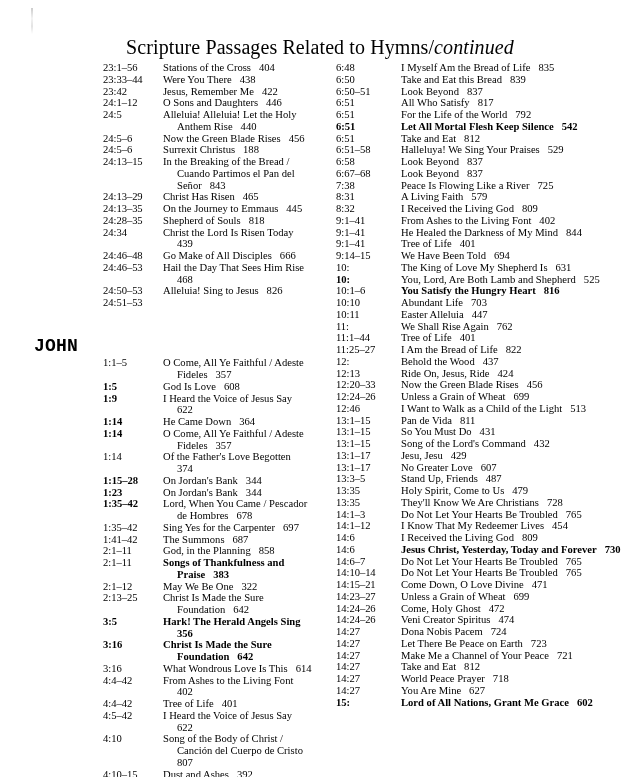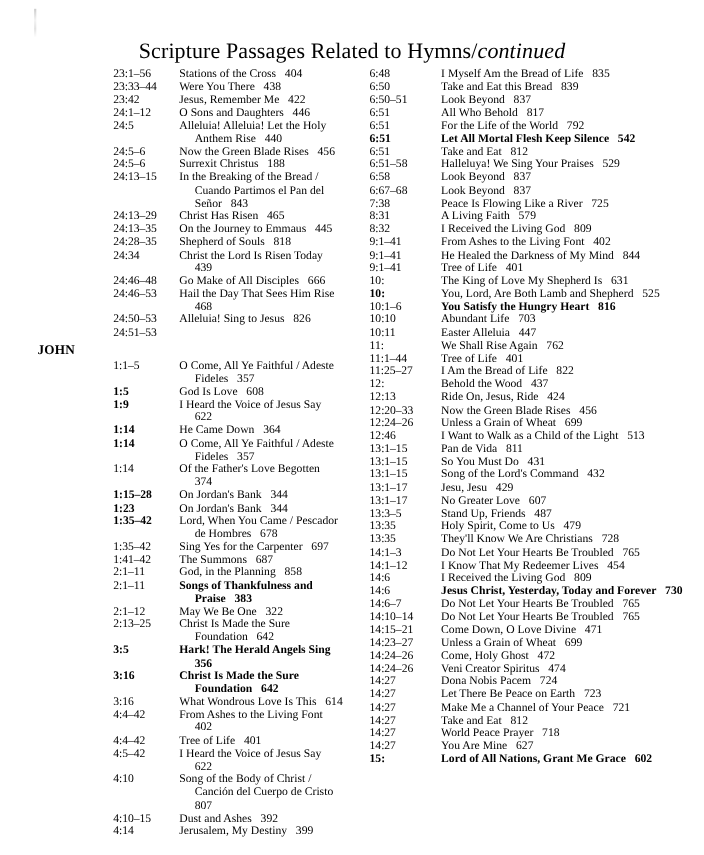--- a/index.html
+++ b/index.html
@@ -63,25 +63,26 @@
     padding-left: 103px;
     padding-right: 6px;
   }
   .col-right {
     width: 320px;
     padding-left: 16px;
     padding-right: 16px;
   }
   .book-heading {
     font-weight: bold;
-    font-size: 12px;
-    margin-top: 2px;
+    font-size: 18px;
+    margin-top: 27px;
     margin-bottom: 1.5px;
     margin-left: -69px;
     letter-spacing: 0.2px;
+    font-family: Liberation Mono, monospace;
   }
   .entry {
     display: flex;
     align-items: flex-start;
     font-size: 10.6px;
     line-height: 11.75px;
     margin: 0;
   }
   .entry .ref {
     flex: 0 0 auto;
@@ -295,21 +296,21 @@
           <div class="entry">
             <span class="ref">6:50</span>
             <span class="title"><span>Take and Eat this Bread</span>&nbsp;&nbsp; <span class="num">839</span></span>
           </div>
           <div class="entry">
             <span class="ref">6:50–51</span>
             <span class="title"><span>Look Beyond</span>&nbsp;&nbsp; <span class="num">837</span></span>
           </div>
           <div class="entry">
             <span class="ref">6:51</span>
-            <span class="title"><span>All Who Behold</span>&nbsp;&nbsp; <span class="num">817</span></span>
+            <span class="title"><span>All Who Satisfy</span>&nbsp;&nbsp; <span class="num">817</span></span>
           </div>
           <div class="entry">
             <span class="ref">6:51</span>
             <span class="title"><span>For the Life of the World</span>&nbsp;&nbsp; <span class="num">792</span></span>
           </div>
           <div class="entry">
             <span class="ref bold">6:51</span>
             <span class="title bold"><span>Let All Mortal Flesh Keep Silence</span>&nbsp;&nbsp; <span class="num">542</span></span>
           </div>
           <div class="entry">
@@ -346,20 +347,24 @@
           </div>
           <div class="entry">
             <span class="ref">9:1–41</span>
             <span class="title"><span>He Healed the Darkness of My Mind</span>&nbsp;&nbsp; <span class="num">844</span></span>
           </div>
           <div class="entry">
             <span class="ref">9:1–41</span>
             <span class="title"><span>Tree of Life</span>&nbsp;&nbsp; <span class="num">401</span></span>
           </div>
           <div class="entry">
+            <span class="ref">9:14–15</span>
+            <span class="title"><span>We Have Been Told</span>&nbsp;&nbsp; <span class="num">694</span></span>
+          </div>
+          <div class="entry">
             <span class="ref">10:</span>
             <span class="title"><span>The King of Love My Shepherd Is</span>&nbsp;&nbsp; <span class="num">631</span></span>
           </div>
           <div class="entry">
             <span class="ref bold">10:</span>
             <span class="title"><span>You, Lord, Are Both Lamb and Shepherd</span>&nbsp;&nbsp; <span class="num">525</span></span>
           </div>
           <div class="entry">
             <span class="ref">10:1–6</span>
             <span class="title bold"><span>You Satisfy the Hungry Heart</span>&nbsp;&nbsp; <span class="num">816</span></span>

